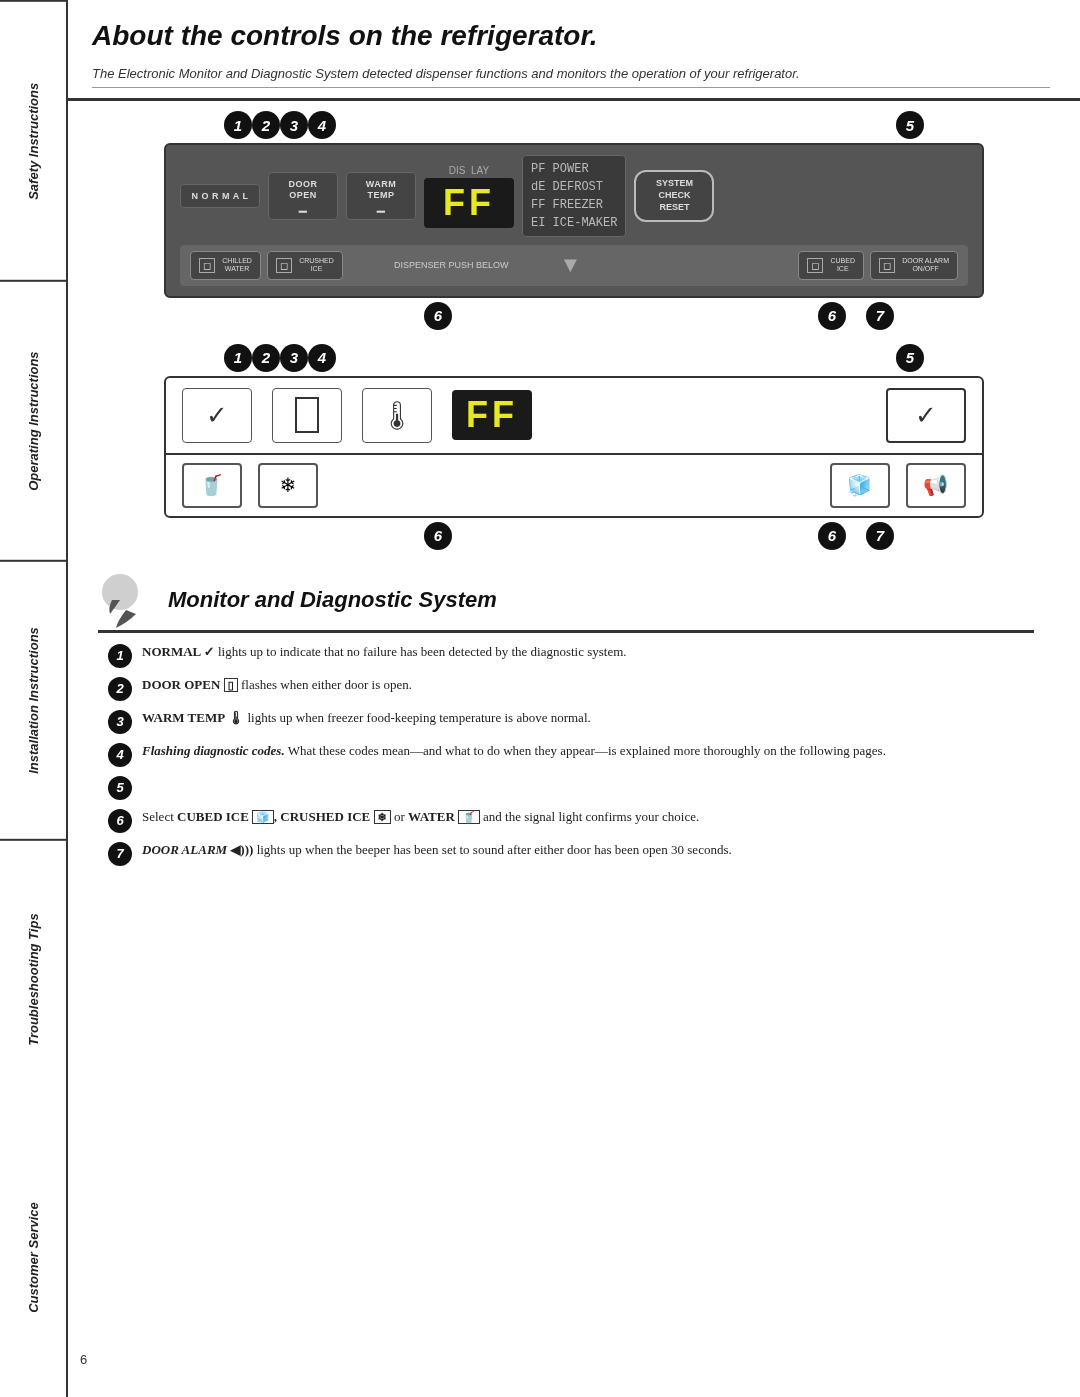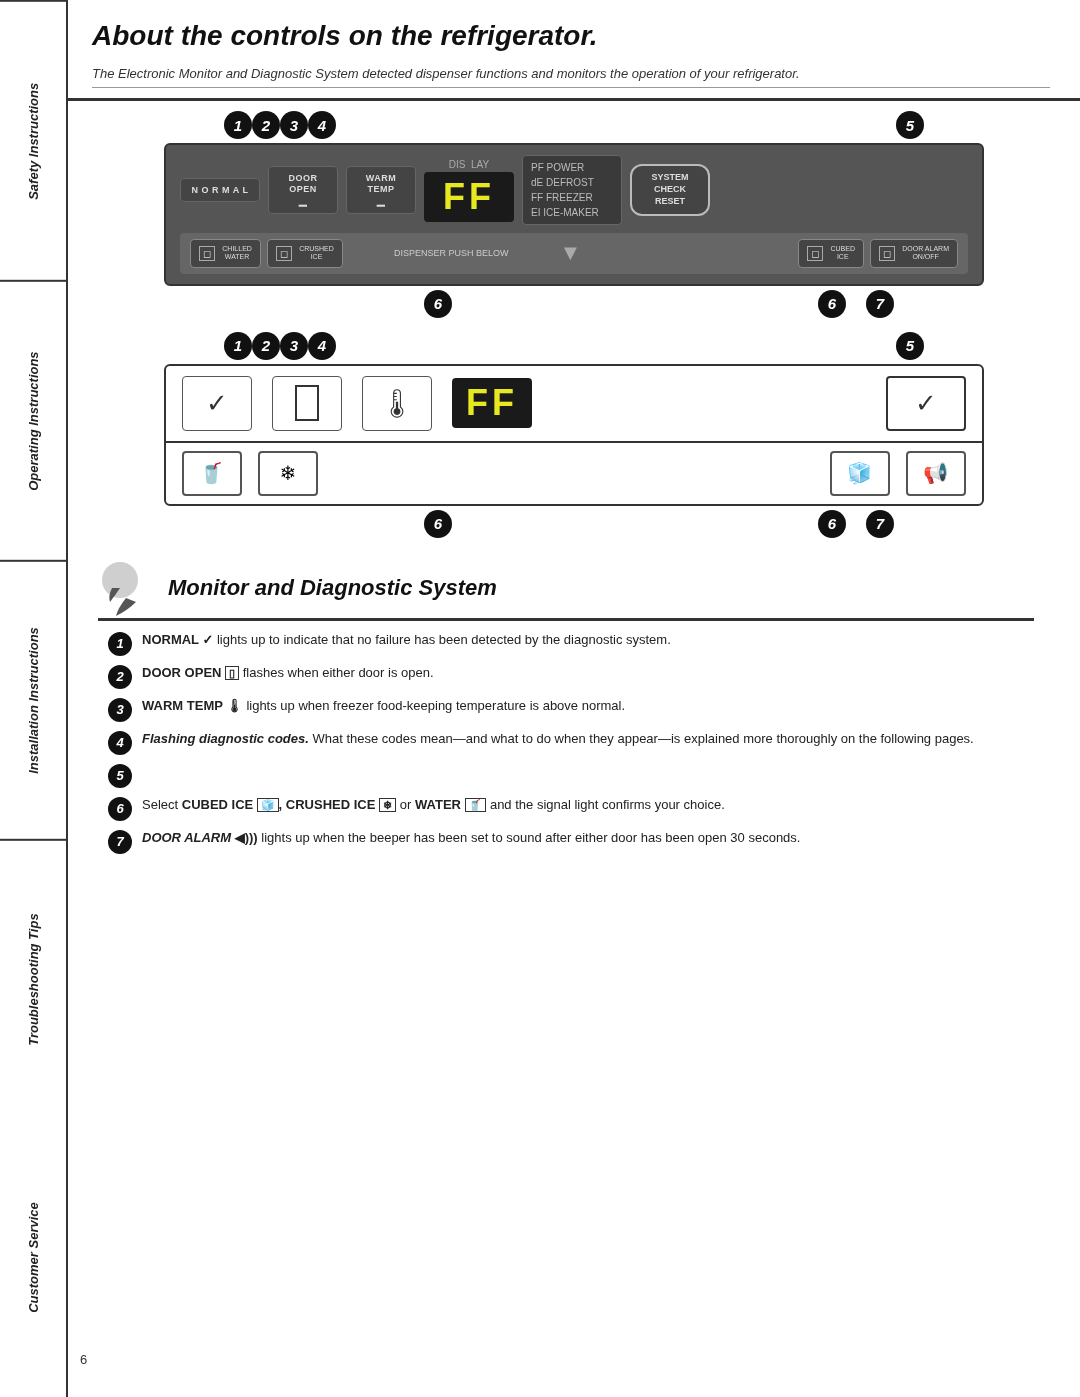--- a/index.html
+++ b/index.html
@@ -322,20 +322,21 @@
       font-weight: bold;
       font-style: italic;
       flex-shrink: 0;
       margin-top: 1px;
     }
 
     .item-text {
       font-size: 13px;
       color: #222;
       line-height: 1.4;
+      font-family: Liberation Serif, serif;
     }
 
     .item-text b {
       font-weight: bold;
     }
 
     .item-text i {
       font-style: italic;
     }
 
@@ -383,21 +384,21 @@
         <div class="panel-top-row">
           <div class="panel-btn panel-btn-normal">N O R M A L</div>
           <div class="panel-btn panel-btn-door" style="white-space:pre; line-height:1.2;">DOOR
 OPEN<br><span style="font-size:10px;">▁</span></div>
           <div class="panel-btn panel-btn-warm" style="white-space:pre; line-height:1.2;">WARM
 TEMP<br><span style="font-size:10px;">▁</span></div>
           <div style="display:flex; flex-direction:column; align-items:center;">
             <div style="color:#aaa; font-size:10px; margin-bottom:2px;">DIS&nbsp;&nbsp;LAY</div>
             <div class="panel-display">FF</div>
           </div>
-          <div class="panel-info" style="white-space:pre; line-height:1.5; font-size:10px;">PF POWER
+          <div class="panel-info" style="white-space:pre; line-height:1.5; font-size:12px;font-family:Liberation Mono, monospace;">PF POWER
 dE DEFROST
 FF FREEZER
 EI ICE-MAKER</div>
           <div class="panel-system-check" style="white-space:pre; line-height:1.3;">SYSTEM
 CHECK
 RESET</div>
         </div>
 
         <div class="panel-bottom-row" style="background:#666; border-radius:4px; padding:6px 10px;">
           <div class="panel-btn-sm">

